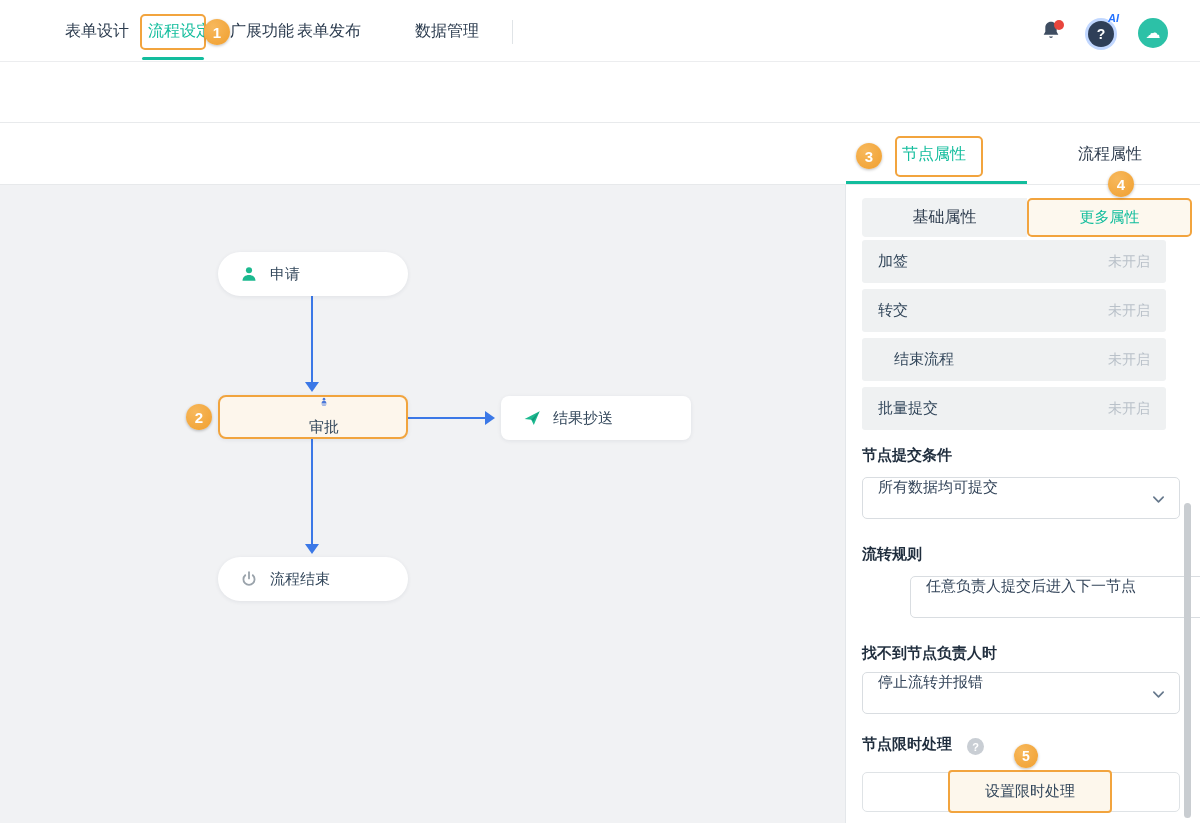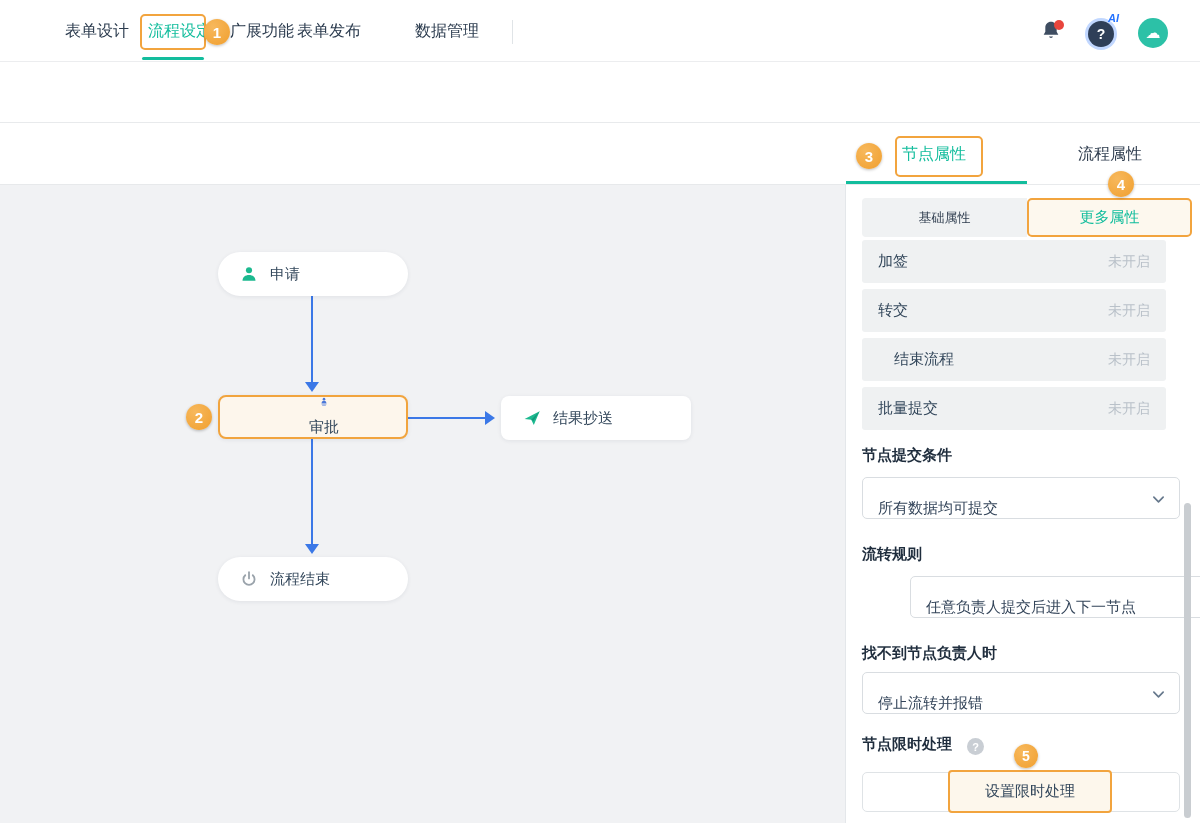--- a/index.html
+++ b/index.html
@@ -50,31 +50,31 @@
   .arrow-right { position:absolute; width:0; height:0; border-top:7px solid transparent; border-bottom:7px solid transparent; border-left:10px solid #3b78e7; }
 
   
   .panel { position:absolute; left:845px; top:123px; width:355px; height:700px; background:#fff; border-left:1px solid #e4e7ea; }
   .panel-tabs { position:absolute; left:845px; top:123px; width:355px; height:62px; border-bottom:1px solid #e8eaec; background:#fff; }
   .panel-tab { position:absolute; top:123px; height:62px; line-height:62px; font-size:16px; cursor:pointer; }
   .panel-tab-active { color:#13bd9d; }
   .panel-underline { position:absolute; left:846px; top:181px; width:181px; height:3px; background:#13bd9d; }
 
   .seg { position:absolute; left:862px; top:198px; width:330px; height:39px; display:flex; }
-  .seg-basic { width:165px; height:39px; background:#f0f2f3; border-radius:4px 0 0 4px; display:flex; align-items:center; justify-content:center; font-size:13px; color:#2e3c4e; cursor:pointer; }
+  .seg-basic { width:165px; height:39px; background:#f0f2f3; border-radius:4px 0 0 4px; display:flex; align-items:center; justify-content:center; font-size:16px; color:#2e3c4e; cursor:pointer; }
   .seg-more { width:165px; height:39px; background:#fdf8ee; border:2px solid #f2a43e; border-radius:5px; display:flex; align-items:center; justify-content:center; font-size:15px; color:#13bd9d; cursor:pointer; }
 
   .trow { position:absolute; left:862px; width:304px; height:43px; background:#eff1f2; border-radius:3px;
           display:flex; align-items:center; justify-content:space-between; padding:0 16px; cursor:pointer; }
   .trow .t-label { font-size:15px; color:#33475b; }
   .trow .t-status { font-size:14px; color:#b9c1c9; }
 
   .f-label { position:absolute; left:862px; font-size:15px; font-weight:bold; color:#1f2d3d; }
   .select { position:absolute; left:862px; width:318px; height:42px; background:#fff; border:1px solid #d9dde1; border-radius:5px;
-            display:flex; align-items:flex-end; padding:0 15px; font-size:15px; color:#34455a; cursor:pointer; }
+            display:flex; align-items:flex-start; padding:0 15px; font-size:15px; color:#34455a; cursor:pointer; }
   .select svg { position:absolute; right:14px; top:15px; }
 
   .help-circle { position:absolute; left:967px; top:738px; width:17px; height:17px; border-radius:50%; background:#c9ced4; color:#fff;
                  font-size:11px; font-weight:bold; display:flex; align-items:center; justify-content:center; }
   .deadline-btn { position:absolute; left:862px; top:772px; width:318px; height:40px; background:#fff; border:1px solid #dfe3e6; border-radius:5px; cursor:pointer; }
   .deadline-annot { position:absolute; left:948px; top:770px; width:164px; height:43px; background:#fdf7ec; border:2px solid #f2a43e; border-radius:4px;
                     display:flex; align-items:center; justify-content:center; font-size:15px; color:#33475b; cursor:pointer; }
   .scroll-thumb { position:absolute; left:1184px; top:503px; width:7px; height:315px; background:#c9cdd1; border-radius:4px; cursor:pointer; }
 
   

